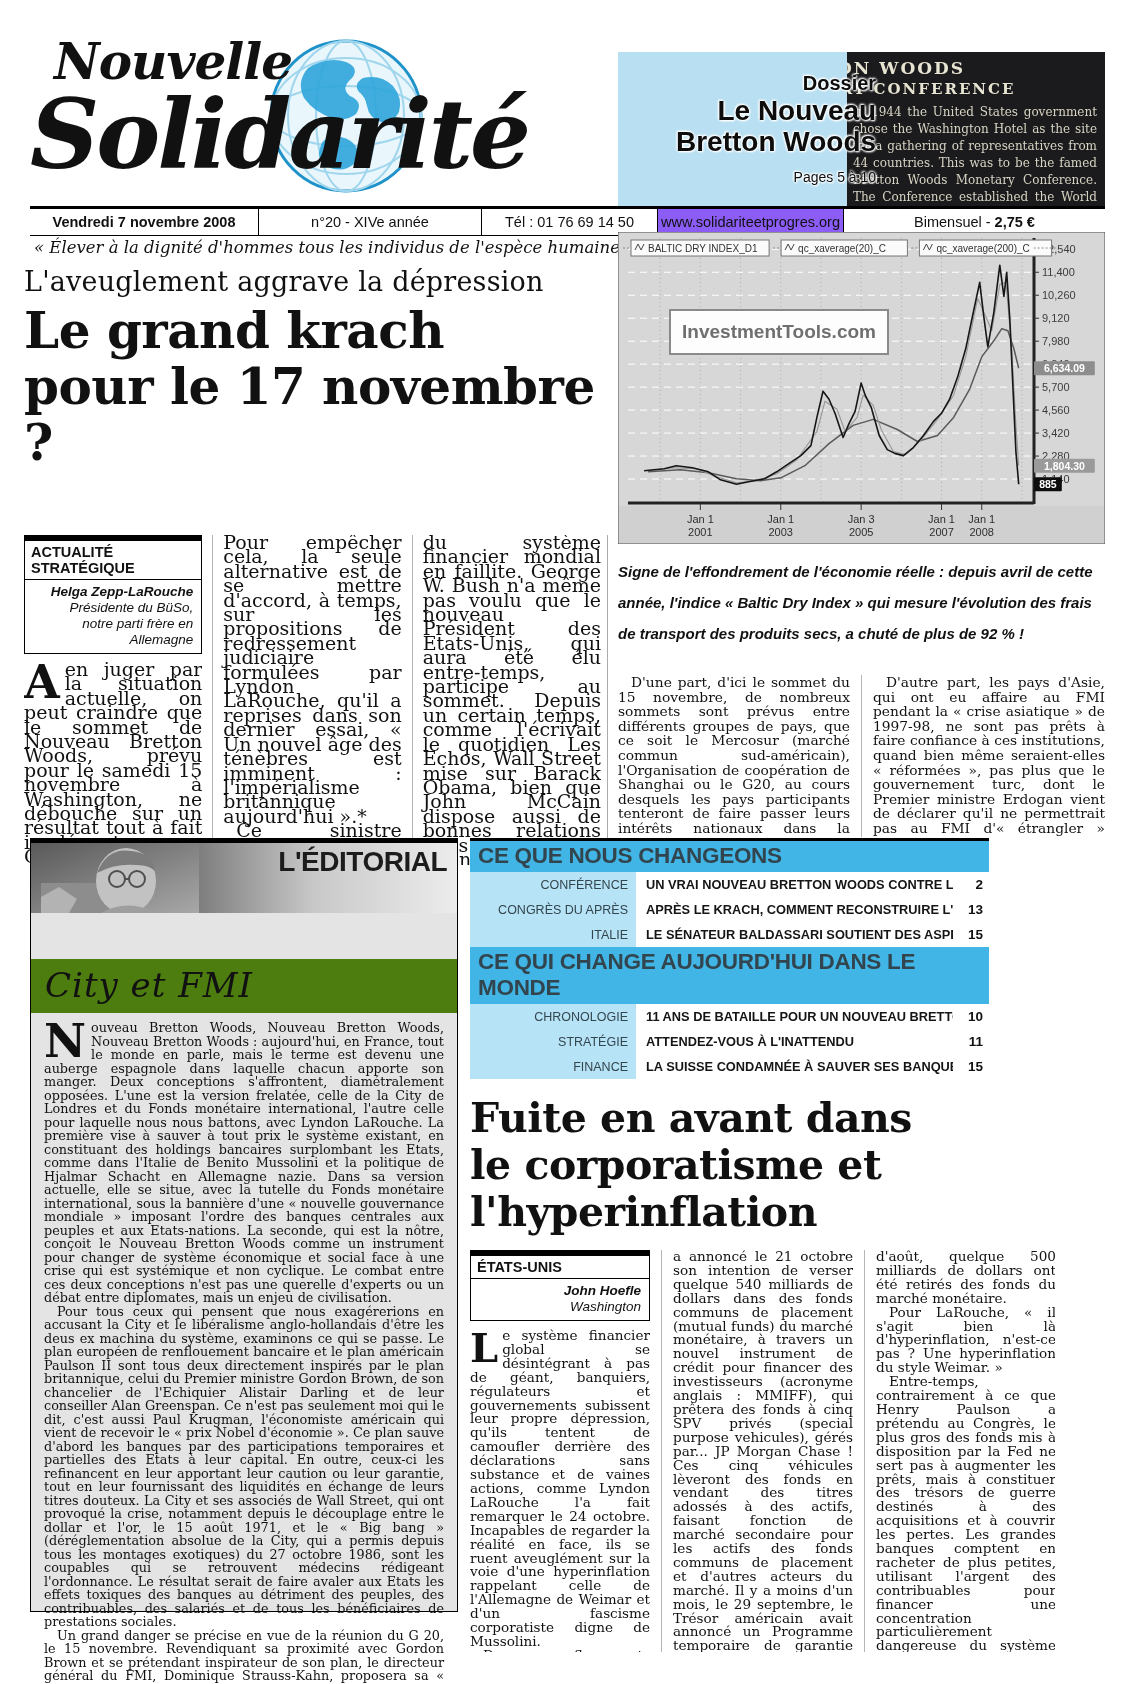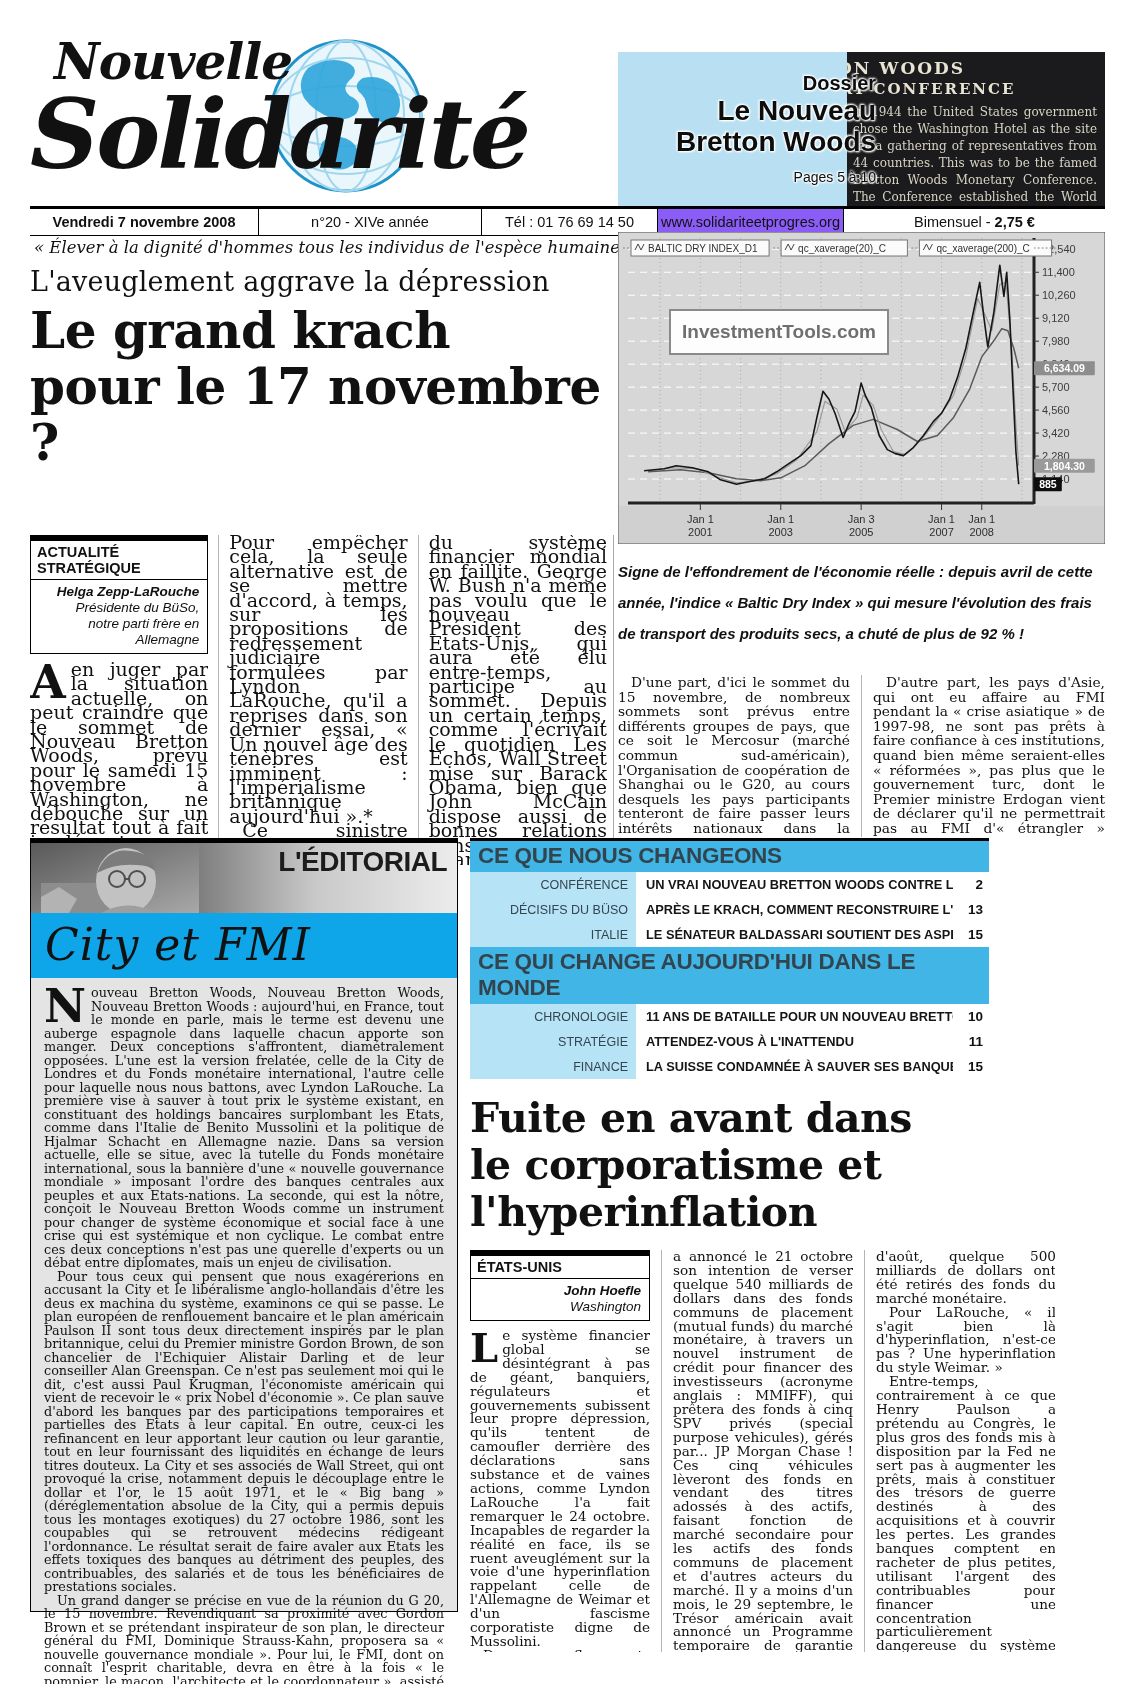--- a/index.html
+++ b/index.html
@@ -33,21 +33,21 @@
   .c-date{width:228px;font-weight:700;}
   .c-issue{width:222px;}
   .c-tel{width:175px;}
   .c-web{width:185px;background:#8b5cf6;}
   .c-price{flex:1;}
   .c-price b{margin-left:4px;}
   
   .quote{position:absolute;left:34px;top:238px;font-size:16.5px;font-style:italic;}
   .quote .author{font-style:normal;font-variant:small-caps;}
   
-  .main-left{position:absolute;left:30px;top:266px;width:584px;}
+  .main-left{position:absolute;left:24px;top:266px;width:584px;}
   .kicker{font-size:27px;letter-spacing:.2px;}
   .headline{font-size:50px;line-height:56px;font-weight:700;letter-spacing:-.5px;margin-top:6px;}
   .mcols{display:flex;margin-top:64px;height:330px;overflow:hidden;border-right:1px solid #aaa;padding-right:6px;}
   .mcol{flex:1;overflow:hidden;}
   .mcol+.mcol{border-left:1px solid #b5b5b5;padding-left:10px;margin-left:10px;}
   .bodytext p{margin:0;font-size:19px;line-height:14.4px;text-align:justify;}
   .bodytext p.ind{text-indent:13px;}
   p.dropcap::first-letter{float:left;font-size:46px;line-height:36px;font-weight:700;padding:2px 5px 0 0;}
   p.dropcap3::first-letter{float:left;font-size:40px;line-height:33px;font-weight:700;padding:2px 4px 0 0;}
   
@@ -67,21 +67,21 @@
   
   .editorial{position:absolute;left:30px;top:838px;width:428px;height:774px;
      border-top:5px solid #000;background:#e4e4e4;box-sizing:border-box;
      border-left:1px solid #000;border-right:1px solid #000;border-bottom:1px solid #000;}
   .ed-head{display:flex;height:70px;}
   .ed-photo{width:168px;height:70px;flex:none;}
   .ed-band{flex:1;background:linear-gradient(90deg,#7e7e7e 0%,#c9c9c9 45%,#ececec 100%);
      text-align:right;padding:4px 10px 0 0;font-family:"Liberation Sans",sans-serif;color:#1c1c1c;}
   .ed-band .l1{font-size:28px;font-weight:700;letter-spacing:-.5px;line-height:30px;}
   .ed-band .l2{font-size:22px;font-weight:400;letter-spacing:.5px;line-height:26px;color:#2a2a2a;}
-  .ed-title{background:#0ea5e9;font-style:italic;font-size:44px;padding:6px 0 8px 14px;letter-spacing:1px;}
+  .ed-title{background:#4d7c0f;font-style:italic;font-size:34px;padding:6px 0 8px 14px;letter-spacing:1px;margin-top:46px;}
   .ed-body{padding:8px 13px 0 13px;}
   .ed-body p{margin:0;font-size:12.8px;line-height:13.5px;text-align:justify;}
   .ed-body p.ind{text-indent:13px;}
   
   .rightcol{position:absolute;left:470px;top:838px;width:636px;}
   .sommaire{width:519px;border-top:3px solid #000;font-family:"Liberation Sans",sans-serif;}
   .som-h{background:#41b5e6;color:#32444d;font-weight:700;font-size:22.5px;letter-spacing:-.3px;
      padding:2px 8px 3px;}
   .som-row{display:flex;align-items:center;height:25px;background:#fff;}
   .som-label{width:150px;flex:none;background:#b7e3f6;color:#33454d;font-size:12.5px;
@@ -311,21 +311,21 @@
 
   <div class="rightcol">
     <div class="sommaire">
       <div class="som-h">CE QUE NOUS CHANGEONS</div>
       <div class="som-row">
         <div class="som-label">CONFÉRENCE</div>
         <div class="som-title">UN VRAI NOUVEAU BRETTON WOODS CONTRE LA CITY, WALL STREET...</div>
         <div class="som-page">2</div>
       </div>
       <div class="som-row">
-        <div class="som-label">DÉCISIFS DU BÜSO</div>
+        <div class="som-label">CONGRÈS DU APRÈS</div>
         <div class="som-title">APRÈS LE KRACH, COMMENT RECONSTRUIRE L'ÉCONOMIE ?</div>
         <div class="som-page">13</div>
       </div>
       <div class="som-row">
         <div class="som-label">ITALIE</div>
         <div class="som-title">LE SÉNATEUR BALDASSARI SOUTIENT DES ASPECTS DÉCISIFS DU NBW</div>
         <div class="som-page">15</div>
       </div>
       <div class="som-h">CE QUI CHANGE AUJOURD'HUI DANS LE MONDE</div>
       <div class="som-row">

